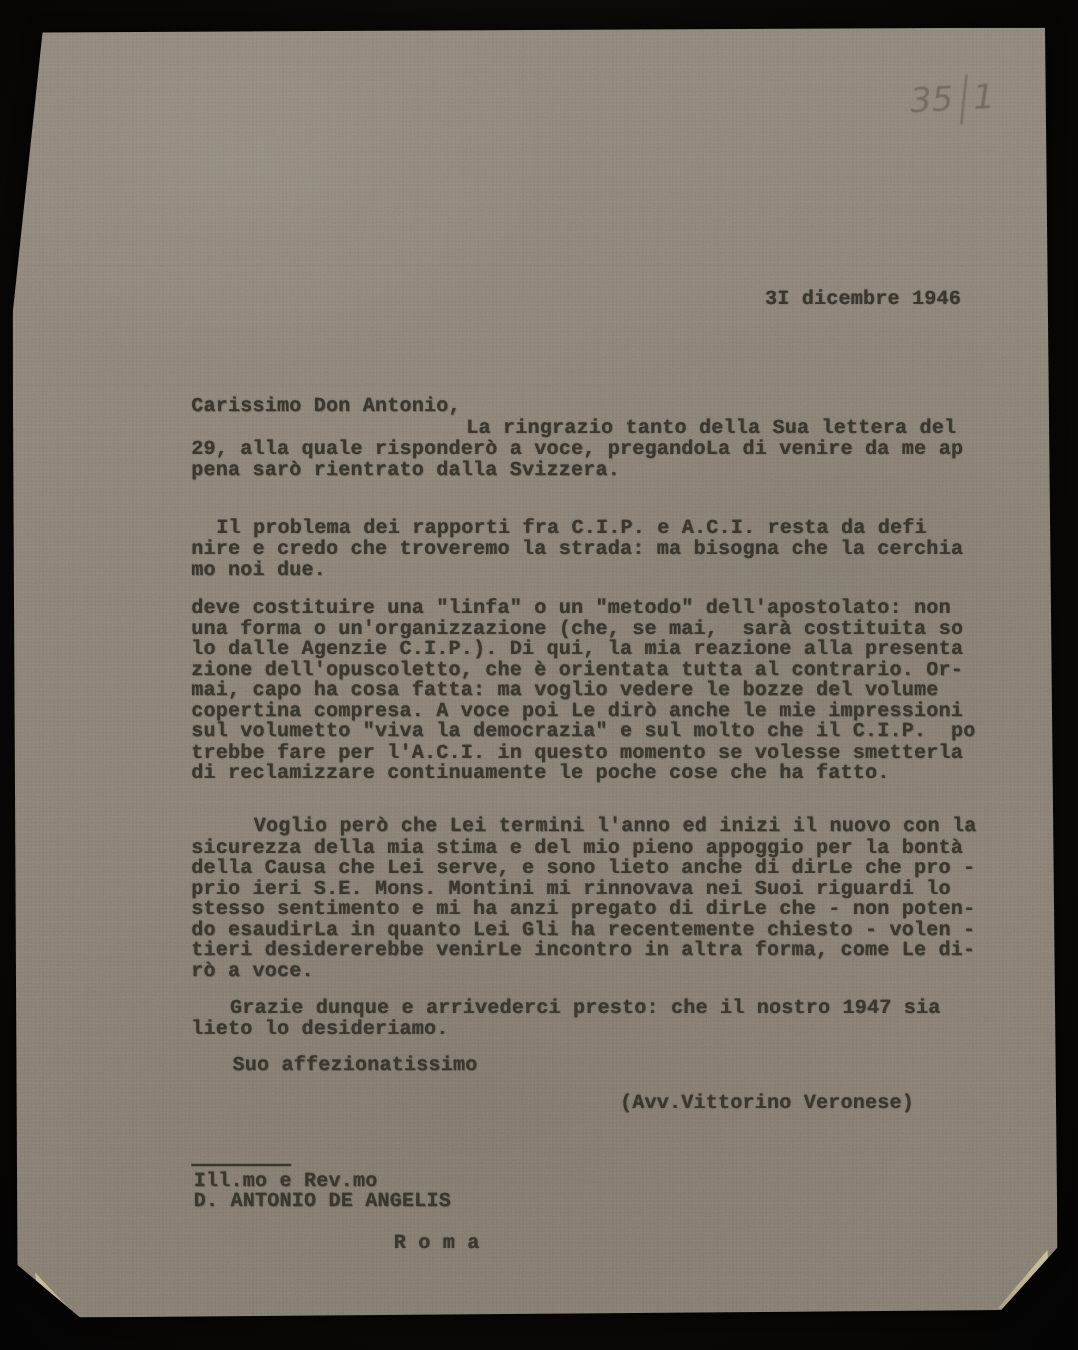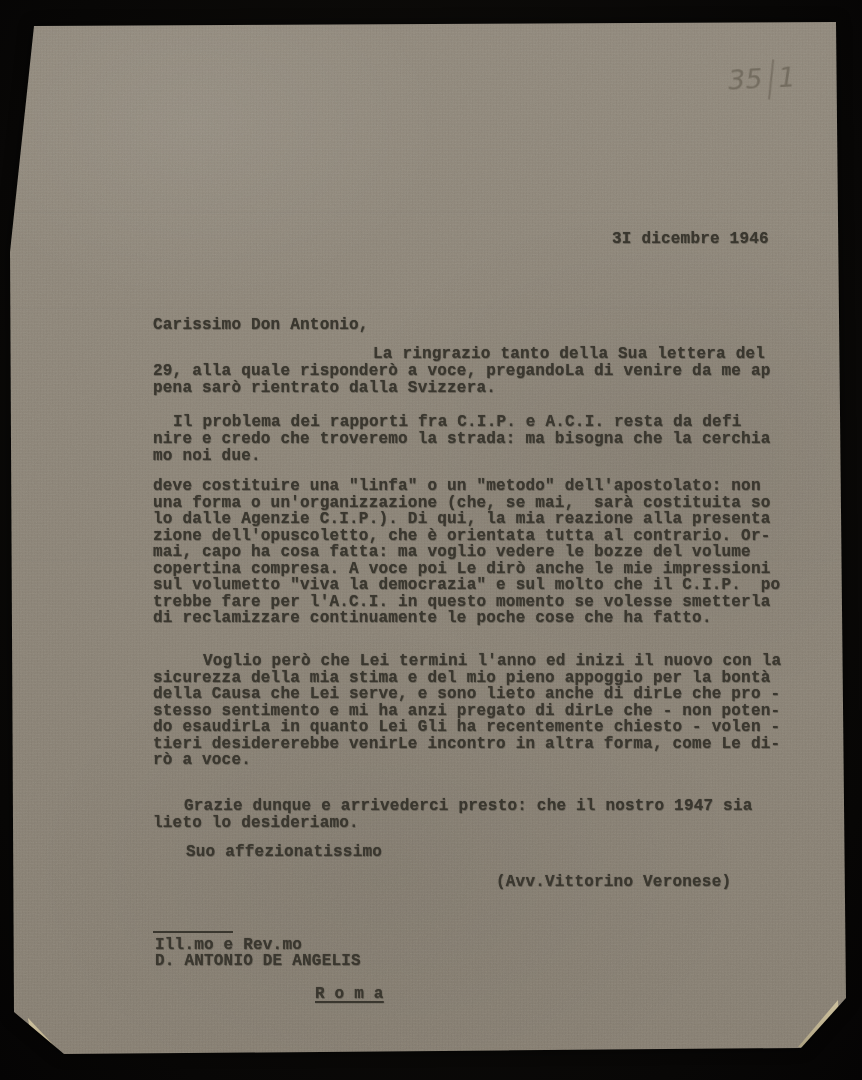--- a/index.html
+++ b/index.html
@@ -27,30 +27,30 @@
   .ink{position:absolute;inset:0;color:#3a372f;
        font-family:"Liberation Mono","DejaVu Sans Mono",monospace;
        font-size:16px;font-weight:700;line-height:16.5px;letter-spacing:0.2px;
        text-shadow:0 0 1px rgba(58,55,47,0.7), 0.5px 0.5px 0.5px rgba(58,55,47,0.35);
        filter:blur(0.35px);}
   .ink > div{position:absolute;}
   .line{white-space:pre;}
   .block{left:143px;}
   .date-line{left:602px;top:209px;}
   .greeting{left:143px;top:295px;}
-  .p1{top:324px;line-height:17px;}
+  .p1{top:312px;line-height:17px;}
   .p2{top:392px;line-height:17px;}
   .p3{top:456px;}
   .p4{top:631px;}
   .p5{top:776px;line-height:17px;}
   .closing{left:176px;top:822px;}
   .signature{left:486px;top:852px;}
   .footer{left:145px;top:915px;line-height:16px;}
   .overline-mark{left:143px;top:909px;width:80px;height:2px;background:#3a372f;}
-  .roma{left:305px;top:964px;text-decoration:underline;text-decoration-thickness:1.8px;text-underline-offset:3px;}
+  .roma{left:305px;top:964px;text-decoration-thickness:1.8px;text-underline-offset:3px;}
   .uline{text-decoration-thickness:1.6px;text-underline-offset:2px;}
 
   .pencil-mark{position:absolute;left:718px;top:38px;color:rgba(95,88,76,0.62);
        font-family:"DejaVu Sans",sans-serif;font-style:italic;font-size:27px;
        transform:rotate(-3deg);filter:blur(0.3px);}
   .pencil-mark .pstroke{display:inline-block;width:2px;height:40px;margin:0 6px -12px 8px;
        background:rgba(95,88,76,0.5);transform:rotate(9deg);}
 
   .fold{position:absolute;background:linear-gradient(135deg,#ccc09d 0%,#c0b492 55%,#aba081 100%);}
   .fold-bl{left:16px;top:994px;width:40px;height:40px;
@@ -102,20 +102,21 @@
             <div class="line"><span>mai, capo ha cosa fatta: ma voglio vedere le bozze del volume</span></div>
             <div class="line"><span>copertina compresa. A voce poi Le dirò anche le mie impressioni</span></div>
             <div class="line"><span>sul volumetto "viva la democrazia" e sul molto che il C.I.P.  </span><span class="uline">po</span></div>
             <div class="line"><span>trebbe fare per l'A.C.I. in questo momento se volesse smetterla</span></div>
             <div class="line"><span>di reclamizzare continuamente le poche cose che ha fatto.</span></div>
           </div>
         <div class="block p4">
             <div class="line" style="padding-left: 50px;"><span>Voglio però che Lei termini l'anno ed inizi il nuovo con la</span></div>
             <div class="line"><span>sicurezza della mia stima e del mio pieno appoggio per la bontà</span></div>
             <div class="line"><span>della Causa che Lei serve, e sono lieto anche di dirLe che pro -</span></div>
+            <div class="line"><span>prio ieri S.E. Mons. Montini mi rinnovava nei Suoi riguardi lo</span></div>
             <div class="line"><span>stesso sentimento e mi ha anzi pregato di dirLe che - non poten-</span></div>
             <div class="line"><span>do esaudirLa in quanto Lei Gli ha recentemente chiesto - volen -</span></div>
             <div class="line"><span>tieri desidererebbe venirLe incontro in altra forma, come Le di-</span></div>
             <div class="line"><span>rò a voce.</span></div>
           </div>
         <div class="block p5">
             <div class="line" style="padding-left: 31px;"><span>Grazie dunque e arrivederci presto: che il nostro 1947 sia</span></div>
             <div class="line"><span>lieto lo desideriamo.</span></div>
           </div>
 

